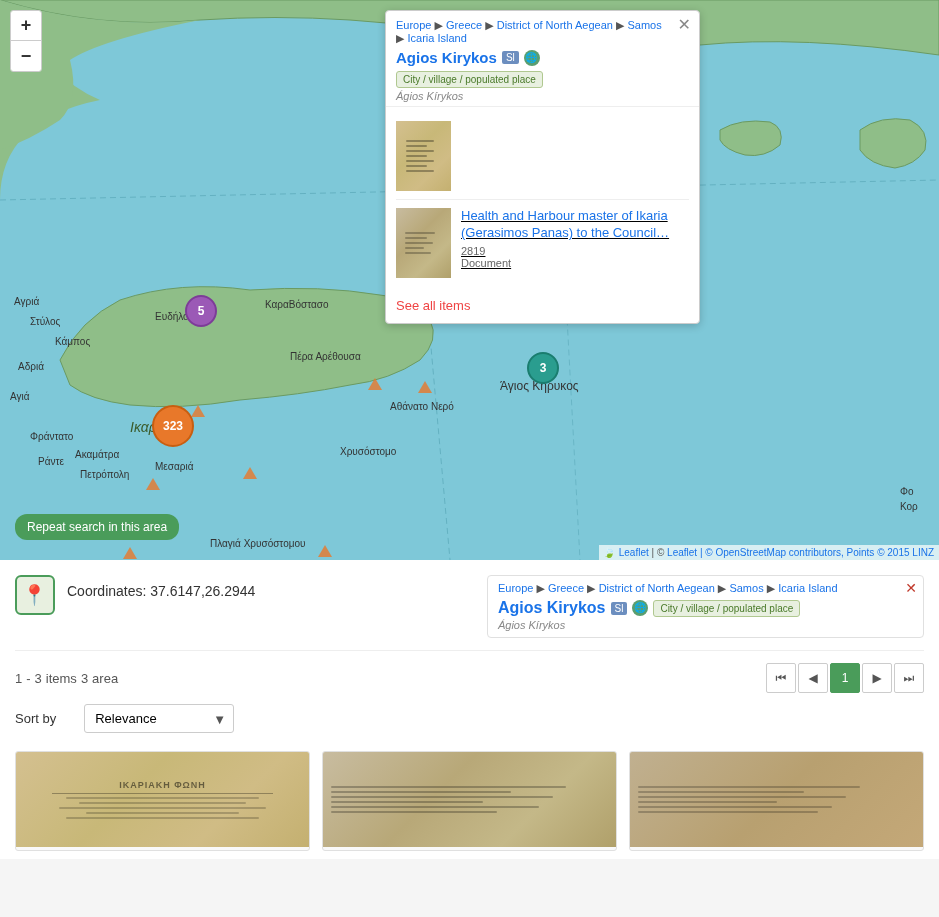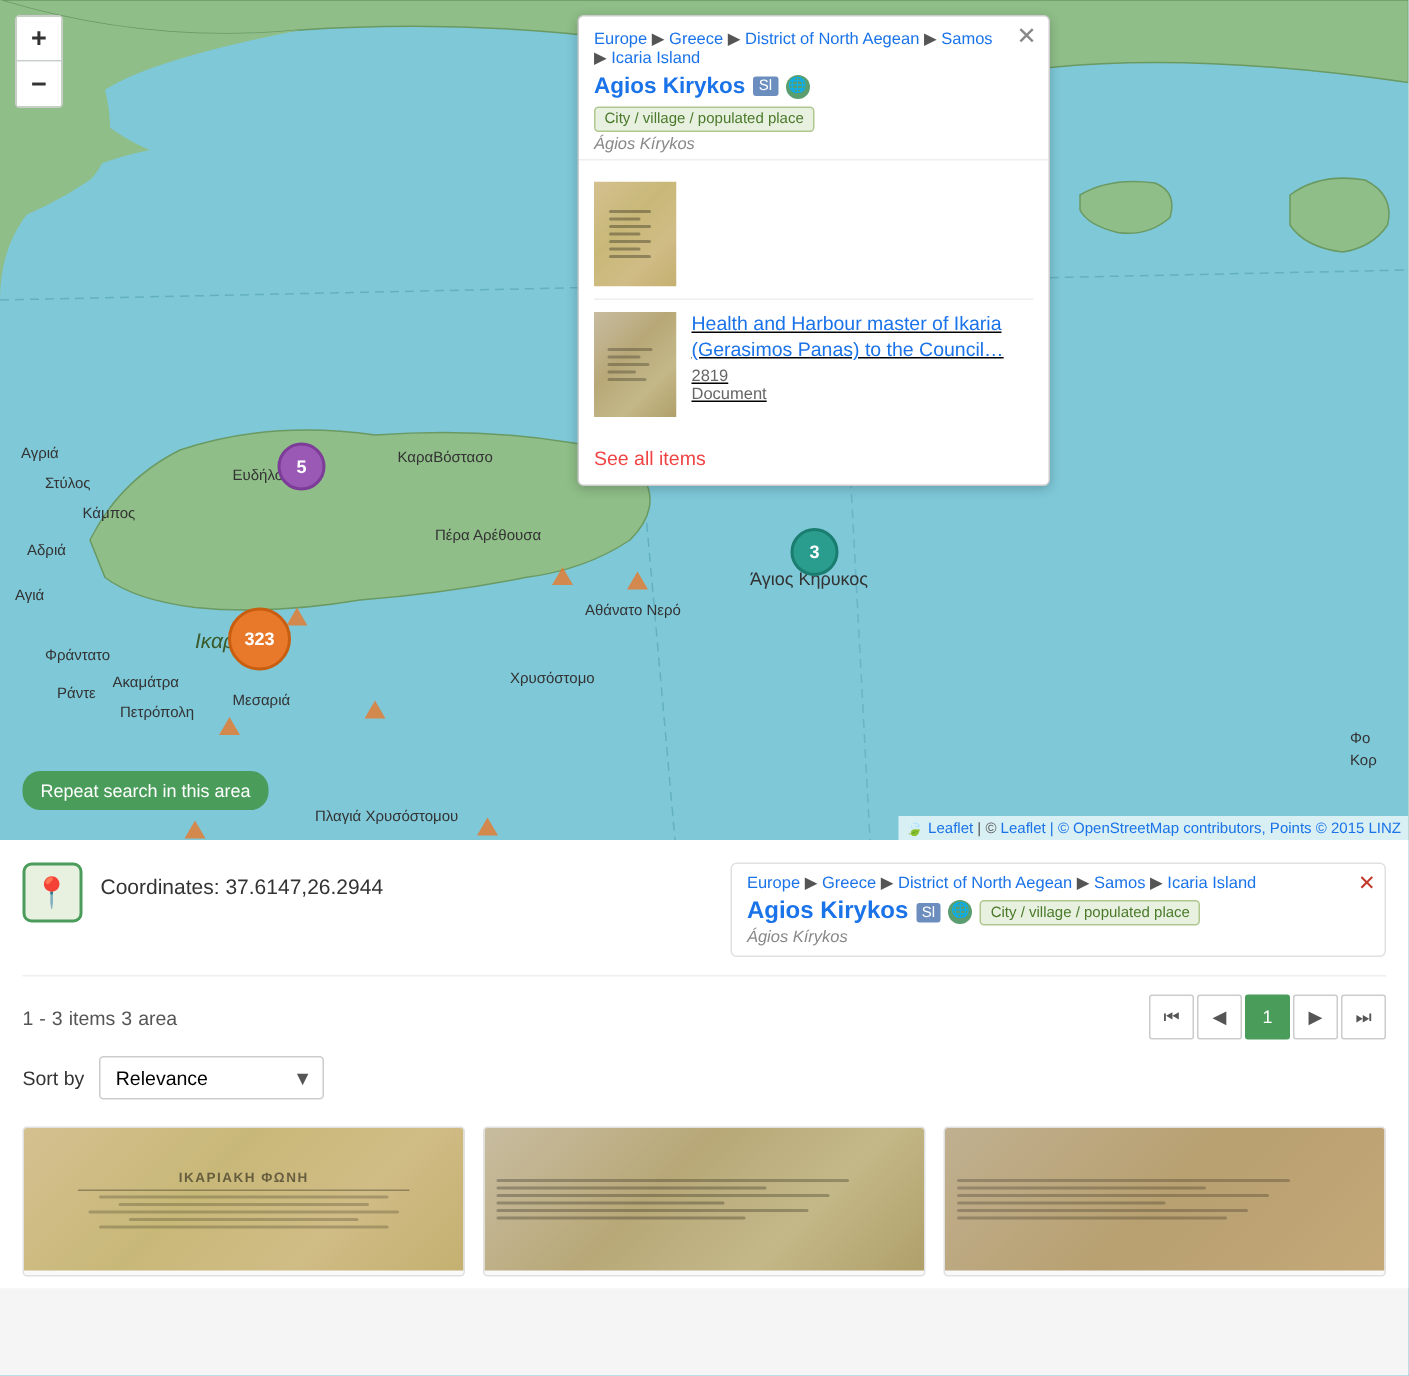--- a/index.html
+++ b/index.html
@@ -624,21 +624,21 @@
     <div class="pagination">
       <button class="page-btn">⏮</button>
       <button class="page-btn">◀</button>
       <button class="page-btn active">1</button>
       <button class="page-btn">▶</button>
       <button class="page-btn">⏭</button>
     </div>
   </div>
 
   <div class="sort-bar">
-    <div style="display:flex;align-items:center;gap:10px;">
+    <div style="display:flex;align-items:center;gap:28px;">
       <span class="sort-label">Sort by</span>
       <div class="sort-select-wrapper">
         <select class="sort-select">
           <option>Relevance</option>
           <option>Date (newest)</option>
           <option>Date (oldest)</option>
           <option>Title</option>
         </select>
         <span class="select-arrow">▼</span>
       </div>

